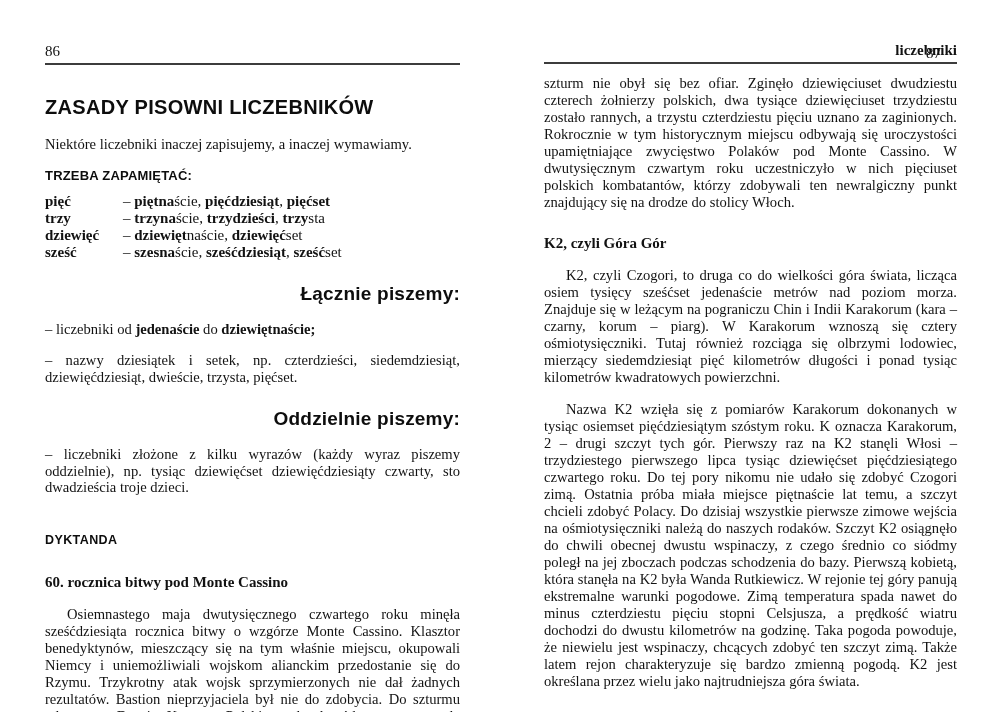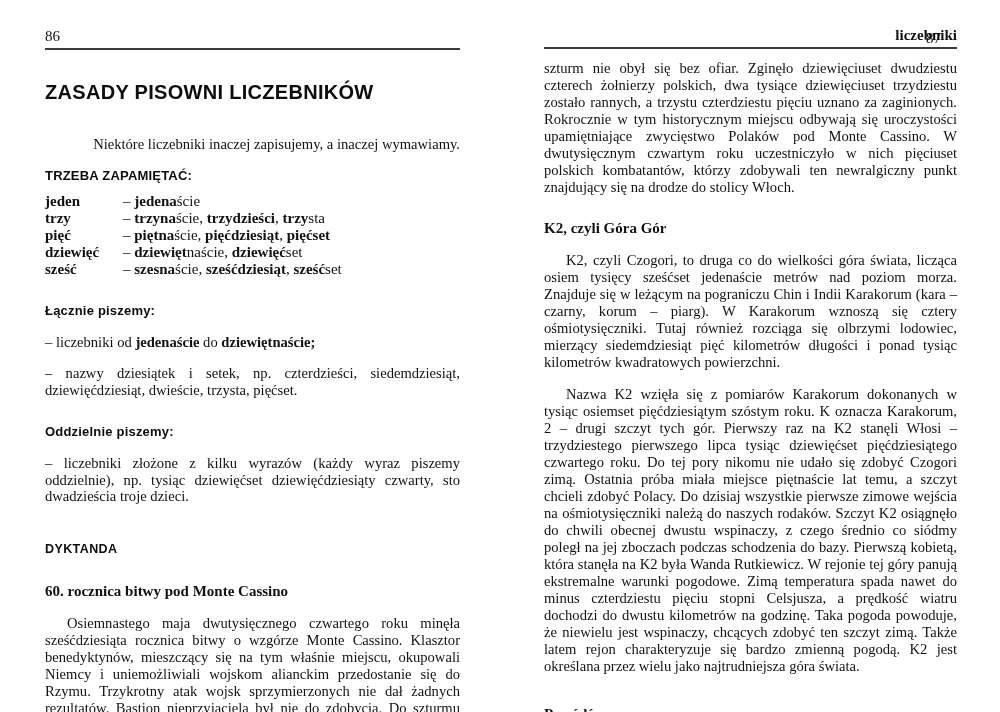--- a/index.html
+++ b/index.html
@@ -6,31 +6,31 @@
   body{
     width:1000px;height:712px;position:relative;
     background:#ffffff;color:#121212;
     font-family:"Liberation Serif","DejaVu Serif",serif;
     overflow:hidden;
   }
   .page{position:absolute;top:0;}
   .page-left{left:45px;width:415px;}
   .page-right{left:544px;width:413px;}
 
-  .pg-head{padding-top:27px;position:relative;}
+  .pg-head{padding-top:42px;position:relative;}
   .folio{font-size:15px;line-height:17px;color:#111;}
   .folio-right{position:absolute;right:16px;bottom:2px;}
   .running-head{display:block;text-align:right;font-weight:bold;font-size:15px;line-height:17px;}
   .head-rule{border:0;border-top:2px solid #3c3c3c;margin:3px 0 0 0;}
 
   .display{font-family:"Liberation Sans","DejaVu Sans",sans-serif;font-weight:bold;color:#0d0d0d;}
   .main-title{font-size:20px;line-height:23px;margin-top:31px;letter-spacing:.3px;}
-  .intro{font-size:14.6px;line-height:18px;margin-top:31px;text-align:right;}
+  .intro{font-size:14.6px;line-height:18px;margin-top:16px;}
   .small-head{font-size:13px;line-height:15px;margin-top:13px;letter-spacing:.2px;}
-  .section-head{font-size:13px;line-height:22px;letter-spacing:.2px;}
+  .section-head{font-size:19px;line-height:22px;letter-spacing:.2px;text-align:right;}
   .together-head{margin-top:22px;}
   .separately-head{margin-top:23px;}
   .dyktanda-head{font-size:12.5px;line-height:15px;margin-top:37px;letter-spacing:.4px;}
 
   .mem-list{margin-top:4px;}
   .mem-row{display:flex;font-size:15px;line-height:17px;}
   .mem-term{width:78px;flex:0 0 78px;font-weight:bold;}
   .mem-def{flex:1;}
 
   .rule-item{font-size:14.6px;line-height:16.5px;text-align:justify;margin-top:12px;}
@@ -61,30 +61,26 @@
   </div>
 
   <h1 class="display main-title">ZASADY PISOWNI LICZEBNIKÓW</h1>
 
   <p class="intro">Niektóre liczebniki inaczej zapisujemy, a inaczej wymawiamy.</p>
 
   <h2 class="display small-head">TRZEBA ZAPAMIĘTAĆ:</h2>
 
   <div class="mem-list">
     <div class="mem-row">
-      <span class="mem-term">jeden</span>
-      <span class="mem-def"><span class="r">– </span><span class="b">jedena</span><span class="r">ście</span></span>
+      <span class="mem-term">pięć</span>
+      <span class="mem-def"><span class="r">– </span><span class="b">piętna</span><span class="r">ście, </span><span class="b">pięćdziesiąt</span><span class="r">, </span><span class="b">pięćset</span></span>
     </div>
     <div class="mem-row">
       <span class="mem-term">trzy</span>
       <span class="mem-def"><span class="r">– </span><span class="b">trzyna</span><span class="r">ście, </span><span class="b">trzydzieści</span><span class="r">, </span><span class="b">trzy</span><span class="r">sta</span></span>
-    </div>
-    <div class="mem-row">
-      <span class="mem-term">pięć</span>
-      <span class="mem-def"><span class="r">– </span><span class="b">piętna</span><span class="r">ście, </span><span class="b">pięćdziesiąt</span><span class="r">, </span><span class="b">pięćset</span></span>
     </div>
     <div class="mem-row">
       <span class="mem-term">dziewięć</span>
       <span class="mem-def"><span class="r">– </span><span class="b">dziewięt</span><span class="r">naście, </span><span class="b">dziewięć</span><span class="r">set</span></span>
     </div>
     <div class="mem-row">
       <span class="mem-term">sześć</span>
       <span class="mem-def"><span class="r">– </span><span class="b">szesna</span><span class="r">ście, </span><span class="b">sześćdziesiąt</span><span class="r">, </span><span class="b">sześć</span><span class="r">set</span></span>
     </div>
   </div>

